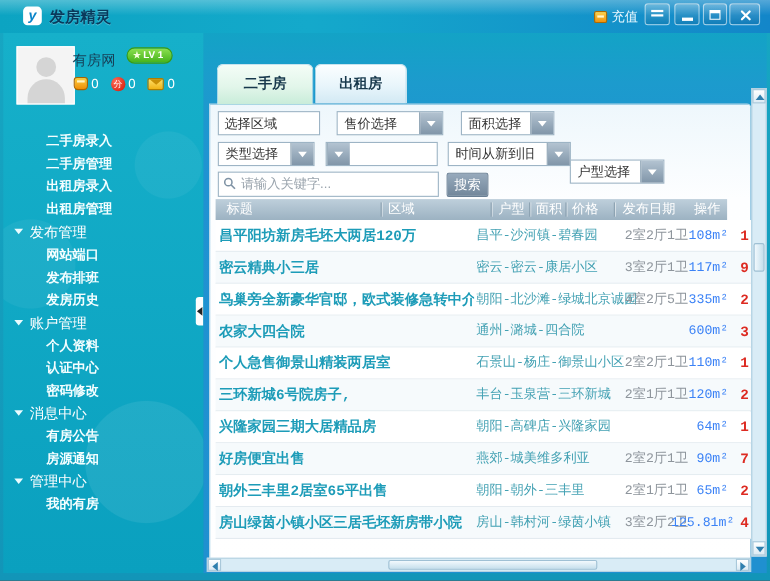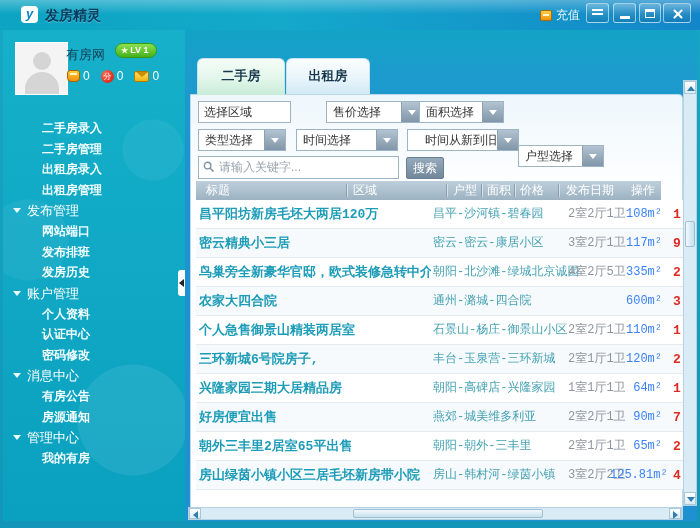--- a/index.html
+++ b/index.html
@@ -92,26 +92,26 @@
     background:linear-gradient(180deg,#eef7fc 0px,#fdfeff 86px,#ffffff 100%);
     border:1px solid #b9d8e8; border-radius:0 4px 0 0; }
 
   
   .fbox { position:absolute; height:22px; background:#fff; border:1px solid #9db4c5; display:flex; cursor:pointer; }
   .ftext { flex:1; font-size:12px; color:#333; line-height:20px; padding-left:6px; overflow:hidden; white-space:nowrap; }
   .farrow { width:21px; background:linear-gradient(180deg,#b3c3d1,#8196a9); border-left:1px solid #8ba1b2;
     position:relative; }
   .farrow::after { content:''; position:absolute; left:6px; top:8px; width:0; height:0;
     border-left:4px solid transparent; border-right:4px solid transparent; border-top:5px solid #fff; }
-  .f-price  { left:115px; top:6px; width:97px;margin-left:20px; }
+  .f-price  { left:115px; top:6px; width:97px; }
   .f-area   { left:228px; top:6px; width:85px; }
   .f-layout { left:327px; top:6px; width:86px;margin-top:44px; }
   .f-type   { left:7px; top:34px; width:88px; }
   .f-time   { left:105px; top:34px; width:102px; }
-  .f-sort   { left:216px; top:34px; width:112px;text-align:right; }
+  .f-sort   { left:216px; top:34px; width:112px; }
   input.fld { position:absolute; border:1px solid #9db4c5; font-size:12px; color:#333;
     font-family:"Liberation Sans",sans-serif; }
   .region-input { left:7px; top:6px; width:93px; height:22px; padding:0 5px; }
   .keyword-wrap { position:absolute; left:7px; top:61px; width:201px; height:23px; }
   .keyword-input { left:0; top:0; width:201px; height:23px; padding:0 4px 2px 20px; position:absolute; }
   .keyword-input::placeholder { color:#9aa4ad; }
   .mag { position:absolute; left:5px; top:5px; z-index:2; }
   .search-btn { position:absolute; left:215px; top:62px; width:38px; height:22px; border:1px solid #697f94;
     border-radius:2px; background:linear-gradient(180deg,#97aabc,#72879b); color:#fff; font-size:12px;
     text-align:center; line-height:20px; cursor:pointer; }
@@ -243,21 +243,20 @@
       </div>
       <div class="fbox f-layout">
         <span class="ftext">户型选择</span>
         <span class="farrow"></span>
       </div>
       <div class="fbox f-type">
         <span class="ftext">类型选择</span>
         <span class="farrow"></span>
       </div>
       <div class="fbox f-time">
-        <span class="ftext">时间选择</span>
         <span class="farrow"></span>
       </div>
       <div class="fbox f-sort">
         <span class="ftext">时间从新到旧</span>
         <span class="farrow"></span>
       </div>
 
       <div class="keyword-wrap">
         <svg class="mag" width="12" height="12" viewBox="0 0 12 12">
           <circle cx="4.6" cy="4.6" r="3.3" fill="none" stroke="#7f93a5" stroke-width="1.4"></circle>
@@ -322,21 +321,20 @@
           <div class="row">
             <span class="c c-title">三环新城6号院房子,</span>
             <span class="c c-region">丰台-玉泉营-三环新城</span>
             <span class="c c-layout">2室1厅1卫</span>
             <span class="c c-area">120m²</span>
             <span class="c c-price">2</span>
           </div>
           <div class="row">
             <span class="c c-title">兴隆家园三期大居精品房</span>
             <span class="c c-region">朝阳-高碑店-兴隆家园</span>
-            <span class="c c-layout">1室1厅1卫</span>
             <span class="c c-area">64m²</span>
             <span class="c c-price">1</span>
           </div>
           <div class="row">
             <span class="c c-title">好房便宜出售</span>
             <span class="c c-region">燕郊-城美维多利亚</span>
             <span class="c c-layout">2室2厅1卫</span>
             <span class="c c-area">90m²</span>
             <span class="c c-price">7</span>
           </div>

